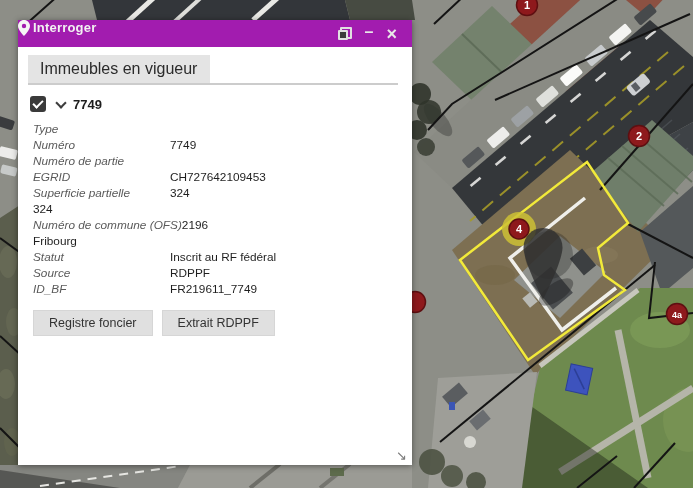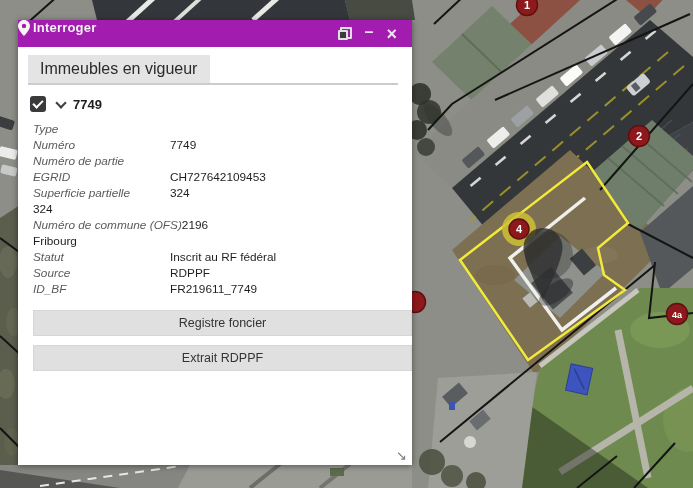--- a/index.html
+++ b/index.html
@@ -36,21 +36,21 @@
             border-left:2px solid #fff;border-bottom:2px solid #fff;transform:rotate(-45deg);}
   .chevron{width:6px;height:6px;border-right:2px solid #3d3d3d;border-bottom:2px solid #3d3d3d;
            transform:rotate(45deg);margin:-2px 8px 0 11px;cursor:pointer;flex:0 0 auto;}
   .feature-id{font-size:13px;font-weight:bold;color:#1e1e1e;}
 
   .attrs{margin-left:15px;margin-right:10px;margin-top:8px;}
   .row{display:flex;line-height:16px;font-size:11.8px;}
   .lbl{flex:0 0 137px;font-style:italic;color:#5a5a5a;white-space:nowrap;}
   .val{color:#1f1f1f;white-space:nowrap;}
 
-  .actions{margin:13px 0 0 15px;display:flex;gap:9px;flex-direction:column;}
+  .actions{margin:13px 0 0 15px;display:flex;gap:9px;}
   .actions button{font-family:"Liberation Sans",sans-serif;font-size:12.5px;color:#333;
        background:#e0e0e0;border:1px solid #d6d6d6;padding:5px 15px;cursor:pointer;}
   .resize{position:absolute;right:5px;bottom:2px;font-size:13px;color:#7d7d7d;cursor:nwse-resize;}
 
   
   .mtxt{font-family:"Liberation Sans",sans-serif;font-weight:bold;fill:#ffffff;}
 </style>
 </head>
 <body>
 

